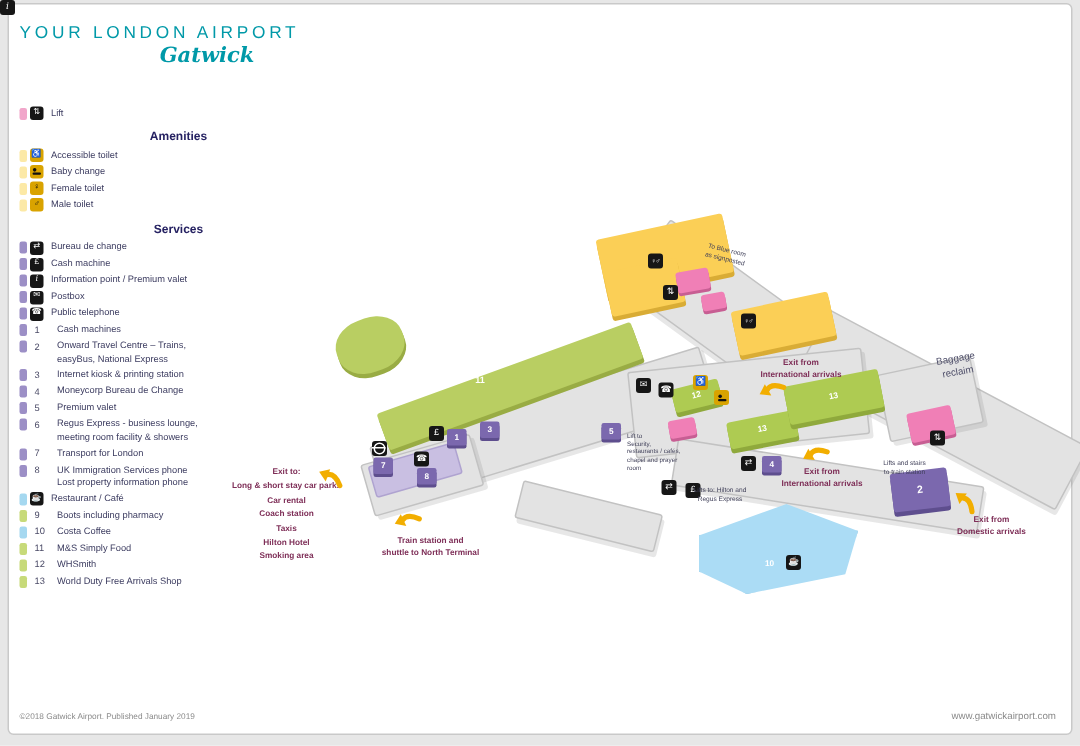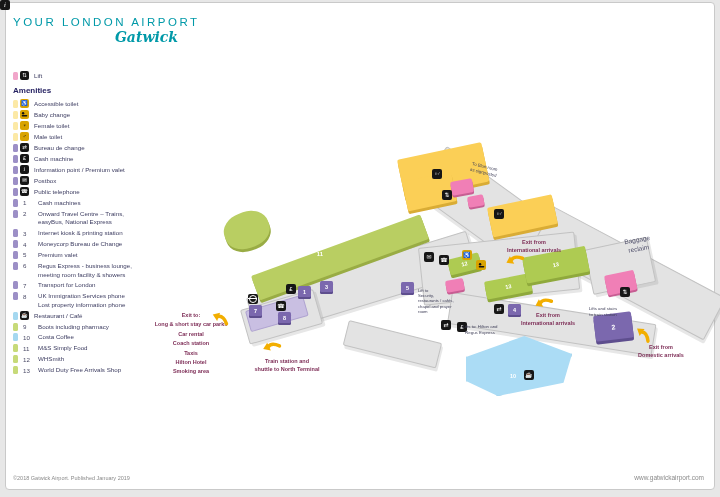--- a/index.html
+++ b/index.html
@@ -1,24 +1,24 @@
 <!DOCTYPE html>
 <html><head>
 <meta charset="utf-8">
 <style>
   html,body{margin:0;padding:0;background:#E7E7E7;}
   .page{position:relative;width:720px;height:497px;font-family:"Liberation Sans",sans-serif;overflow:hidden;text-decoration:underline;}
   .card{position:absolute;left:5px;top:2px;width:708px;height:486px;background:#FFFFFF;border:1px solid #C9C9C9;border-radius:4px;}
   
   .brand-top{position:absolute;left:13px;top:16px;font-size:11.5px;letter-spacing:2.5px;color:#0099A8;font-weight:500;}
-  .brand-script{position:absolute;left:98px;top:29px;width:80px;text-align:right;font-family:"DejaVu Serif",serif;font-style:italic;font-weight:bold;font-size:14px;color:#0099A8;}
+  .brand-script{position:absolute;left:98px;top:29px;width:80px;text-align:center;font-family:"DejaVu Serif",serif;font-style:italic;font-weight:bold;font-size:14px;color:#0099A8;}
   .page-title{position:absolute;left:13px;top:56px;font-size:9.5px;font-weight:bold;color:#262262;}
   
   .legend{position:absolute;left:13px;top:71px;width:212px;}
-  .lhead{font-size:8px;font-weight:bold;color:#262262;margin:6px 0 4px 0;}
+  .lhead{font-size:8px;font-weight:bold;color:#262262;margin:6px 0 4px 0;text-align:center;}
   .lrow{display:flex;align-items:flex-start;margin-bottom:1.6px;min-height:9.4px;}
   .chip{width:5px;height:8px;border-radius:1.5px;margin-right:2px;flex:none;margin-top:0.5px;}
   .chip.pk{background:#F1A6CA}.chip.am{background:#FCE9A6}.chip.sv{background:#9C8FC6}.chip.gr{background:#C7DA79}.chip.bl{background:#A5D8F0}
   .lic{width:9px;height:9px;border-radius:2px;background:#161616;color:#fff;display:flex;align-items:center;justify-content:center;font-size:5.5px;line-height:1;flex:none;}
   .lic.gold{background:#D9A300;color:#111;}
   .lnum{width:12px;font-size:6.2px;color:#4A4A66;padding-left:3px;flex:none;margin-top:1px;}
   .llabel{font-size:6.2px;color:#3C3C60;margin-left:5px;line-height:8.6px;margin-top:0.5px;}
   .llabel .l2{display:block;}
   .lrow.numrow .llabel{margin-left:3px;}
   
@@ -85,20 +85,21 @@
       <span class="chip am"></span>
       <span class="lic gold">♀</span>
       <span class="llabel">Female toilet</span>
     </div>
     <div class="lrow">
       <span class="chip am"></span>
       <span class="lic gold">♂</span>
       <span class="llabel">Male toilet</span>
     </div>
 
+    <div class="lhead">Services</div>
     <div class="lrow">
       <span class="chip sv"></span>
       <span class="lic">⇄</span>
       <span class="llabel">Bureau de change</span>
     </div>
     <div class="lrow">
       <span class="chip sv"></span>
       <span class="lic">£</span>
       <span class="llabel">Cash machine</span>
     </div>

